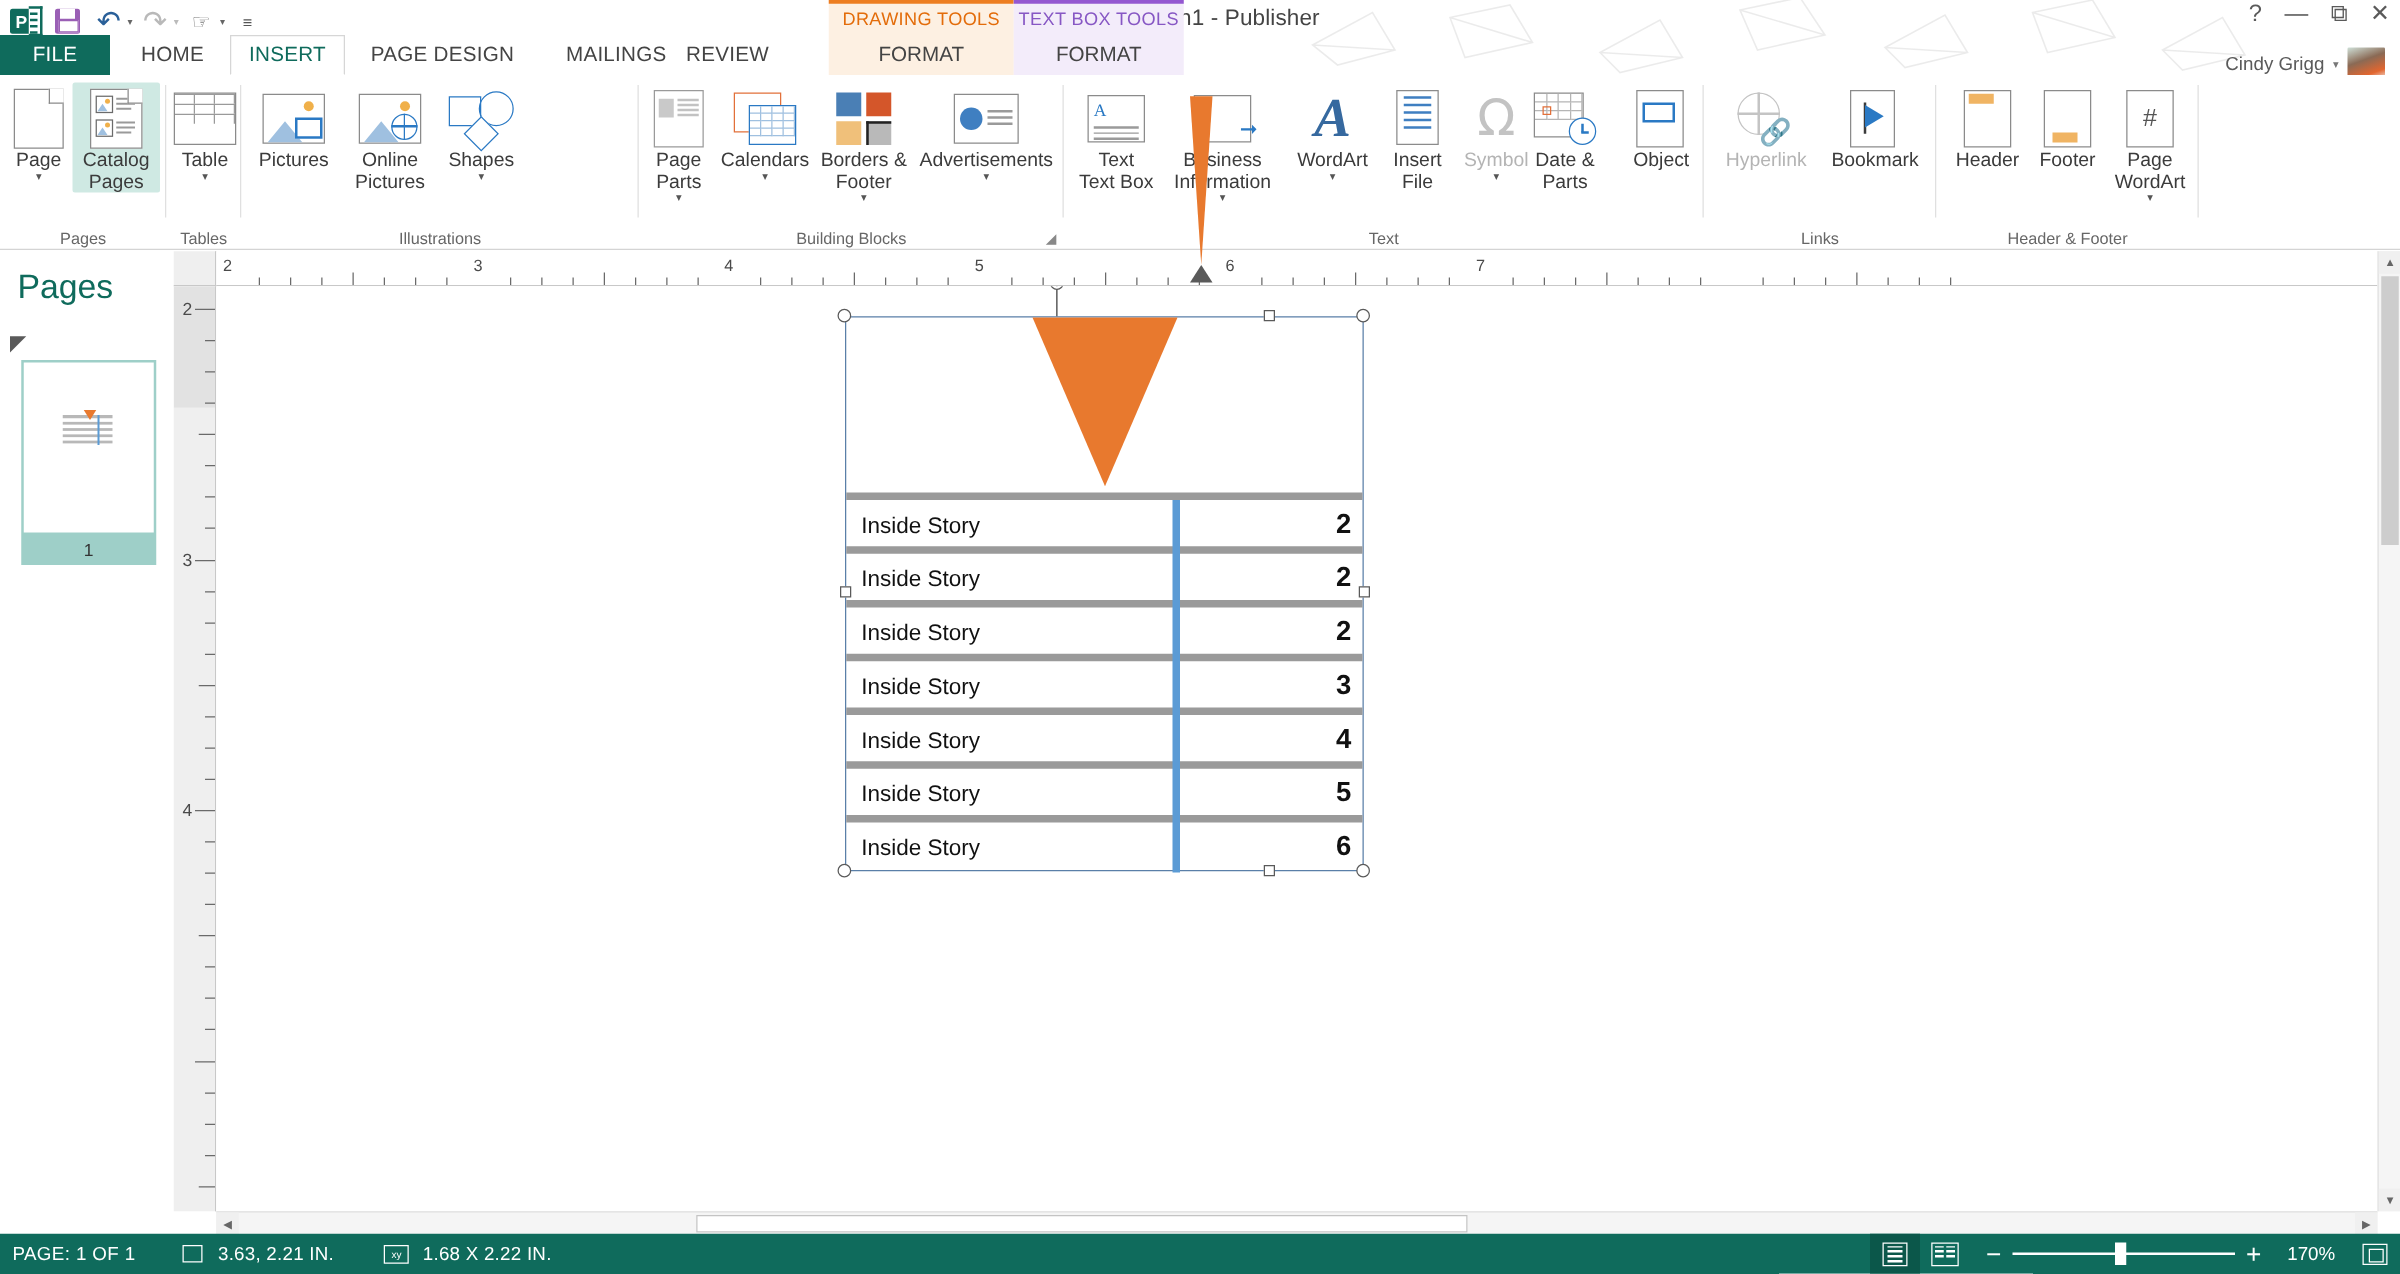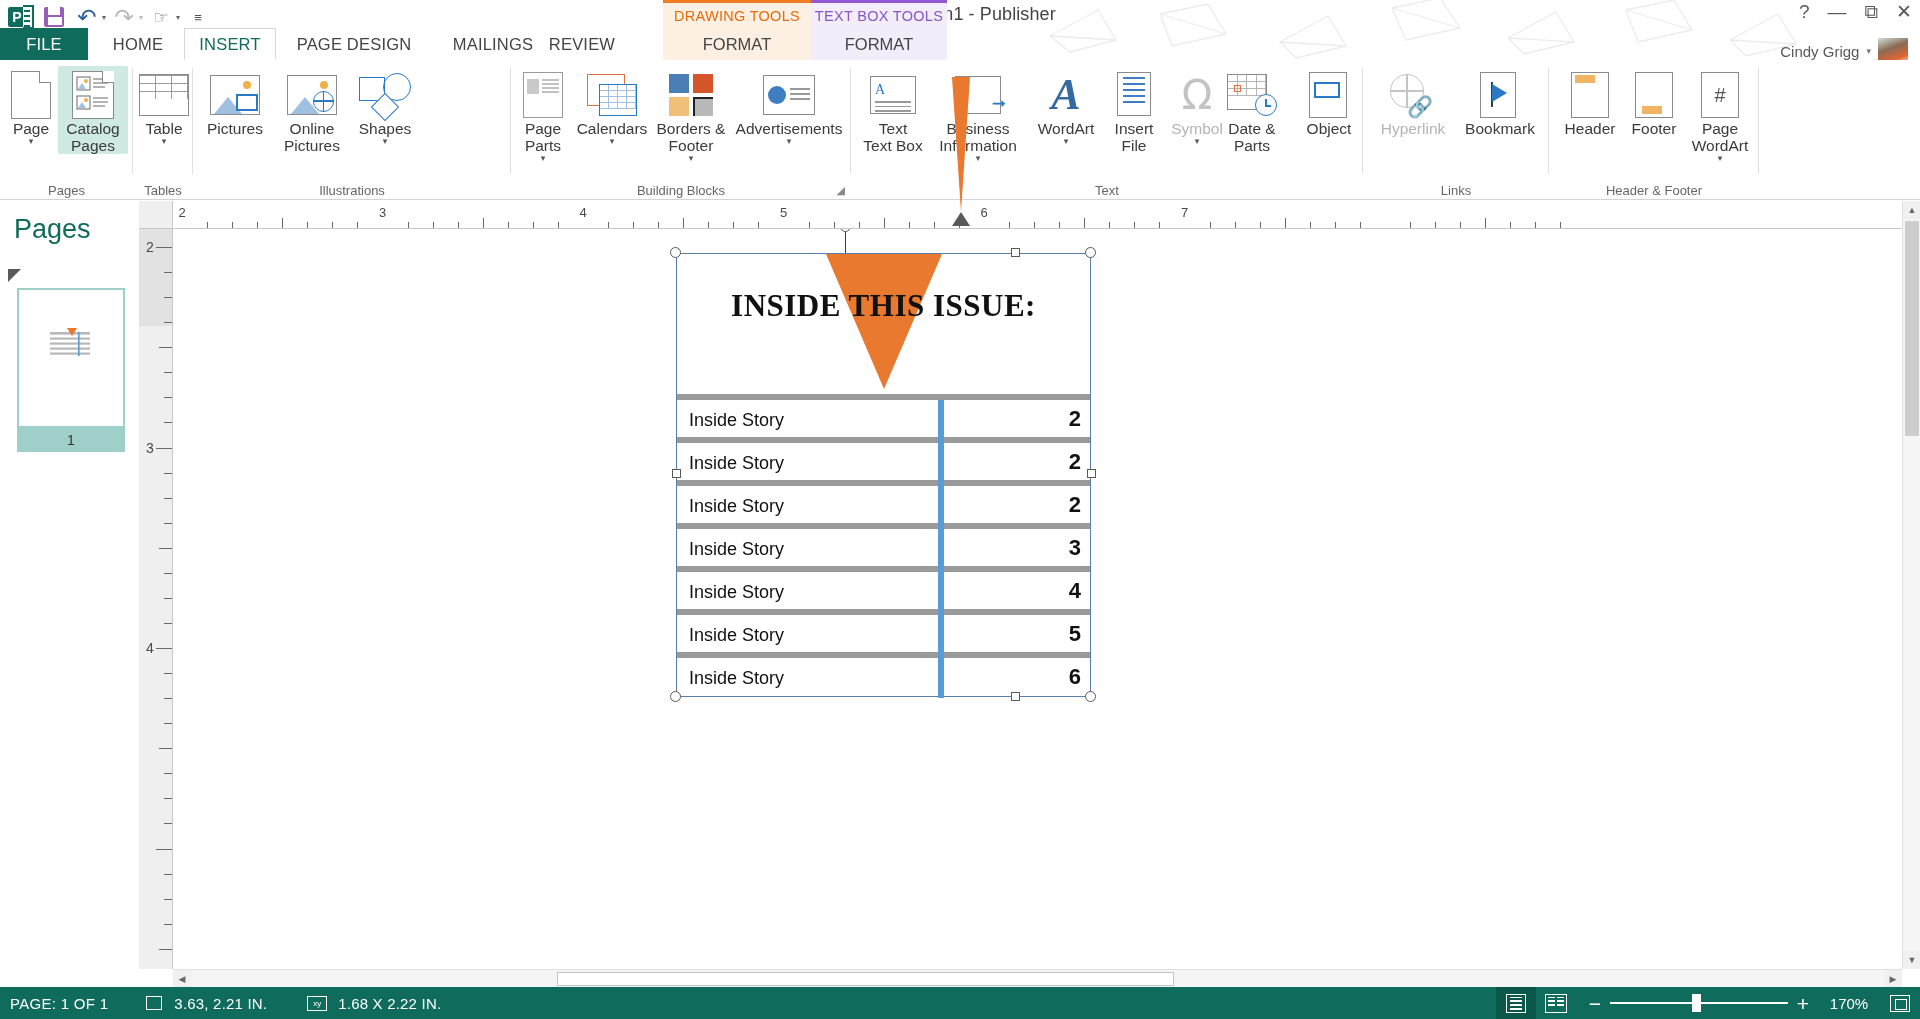--- a/index.html
+++ b/index.html
@@ -769,21 +769,20 @@
     </div>
 
   <div class="canvas">
     <div class="pagearea">
 
       <div class="rotstem" style="left:672px;top:-1px;height:25px"></div>
       <div class="h" style="left:667px;top:-8px"></div>
 
       <div class="tbox">
         <div class="tri"></div>
-        <div class="issue-title">INSIDE THIS ISSUE:</div>
         <div class="bluebar"></div>
         <div class="rows" id="rows">
             <div class="row">
               <span class="rname">Inside Story</span>
               <span class="rnum">2</span>
             </div>
             <div class="row">
               <span class="rname">Inside Story</span>
               <span class="rnum">2</span>
             </div>

